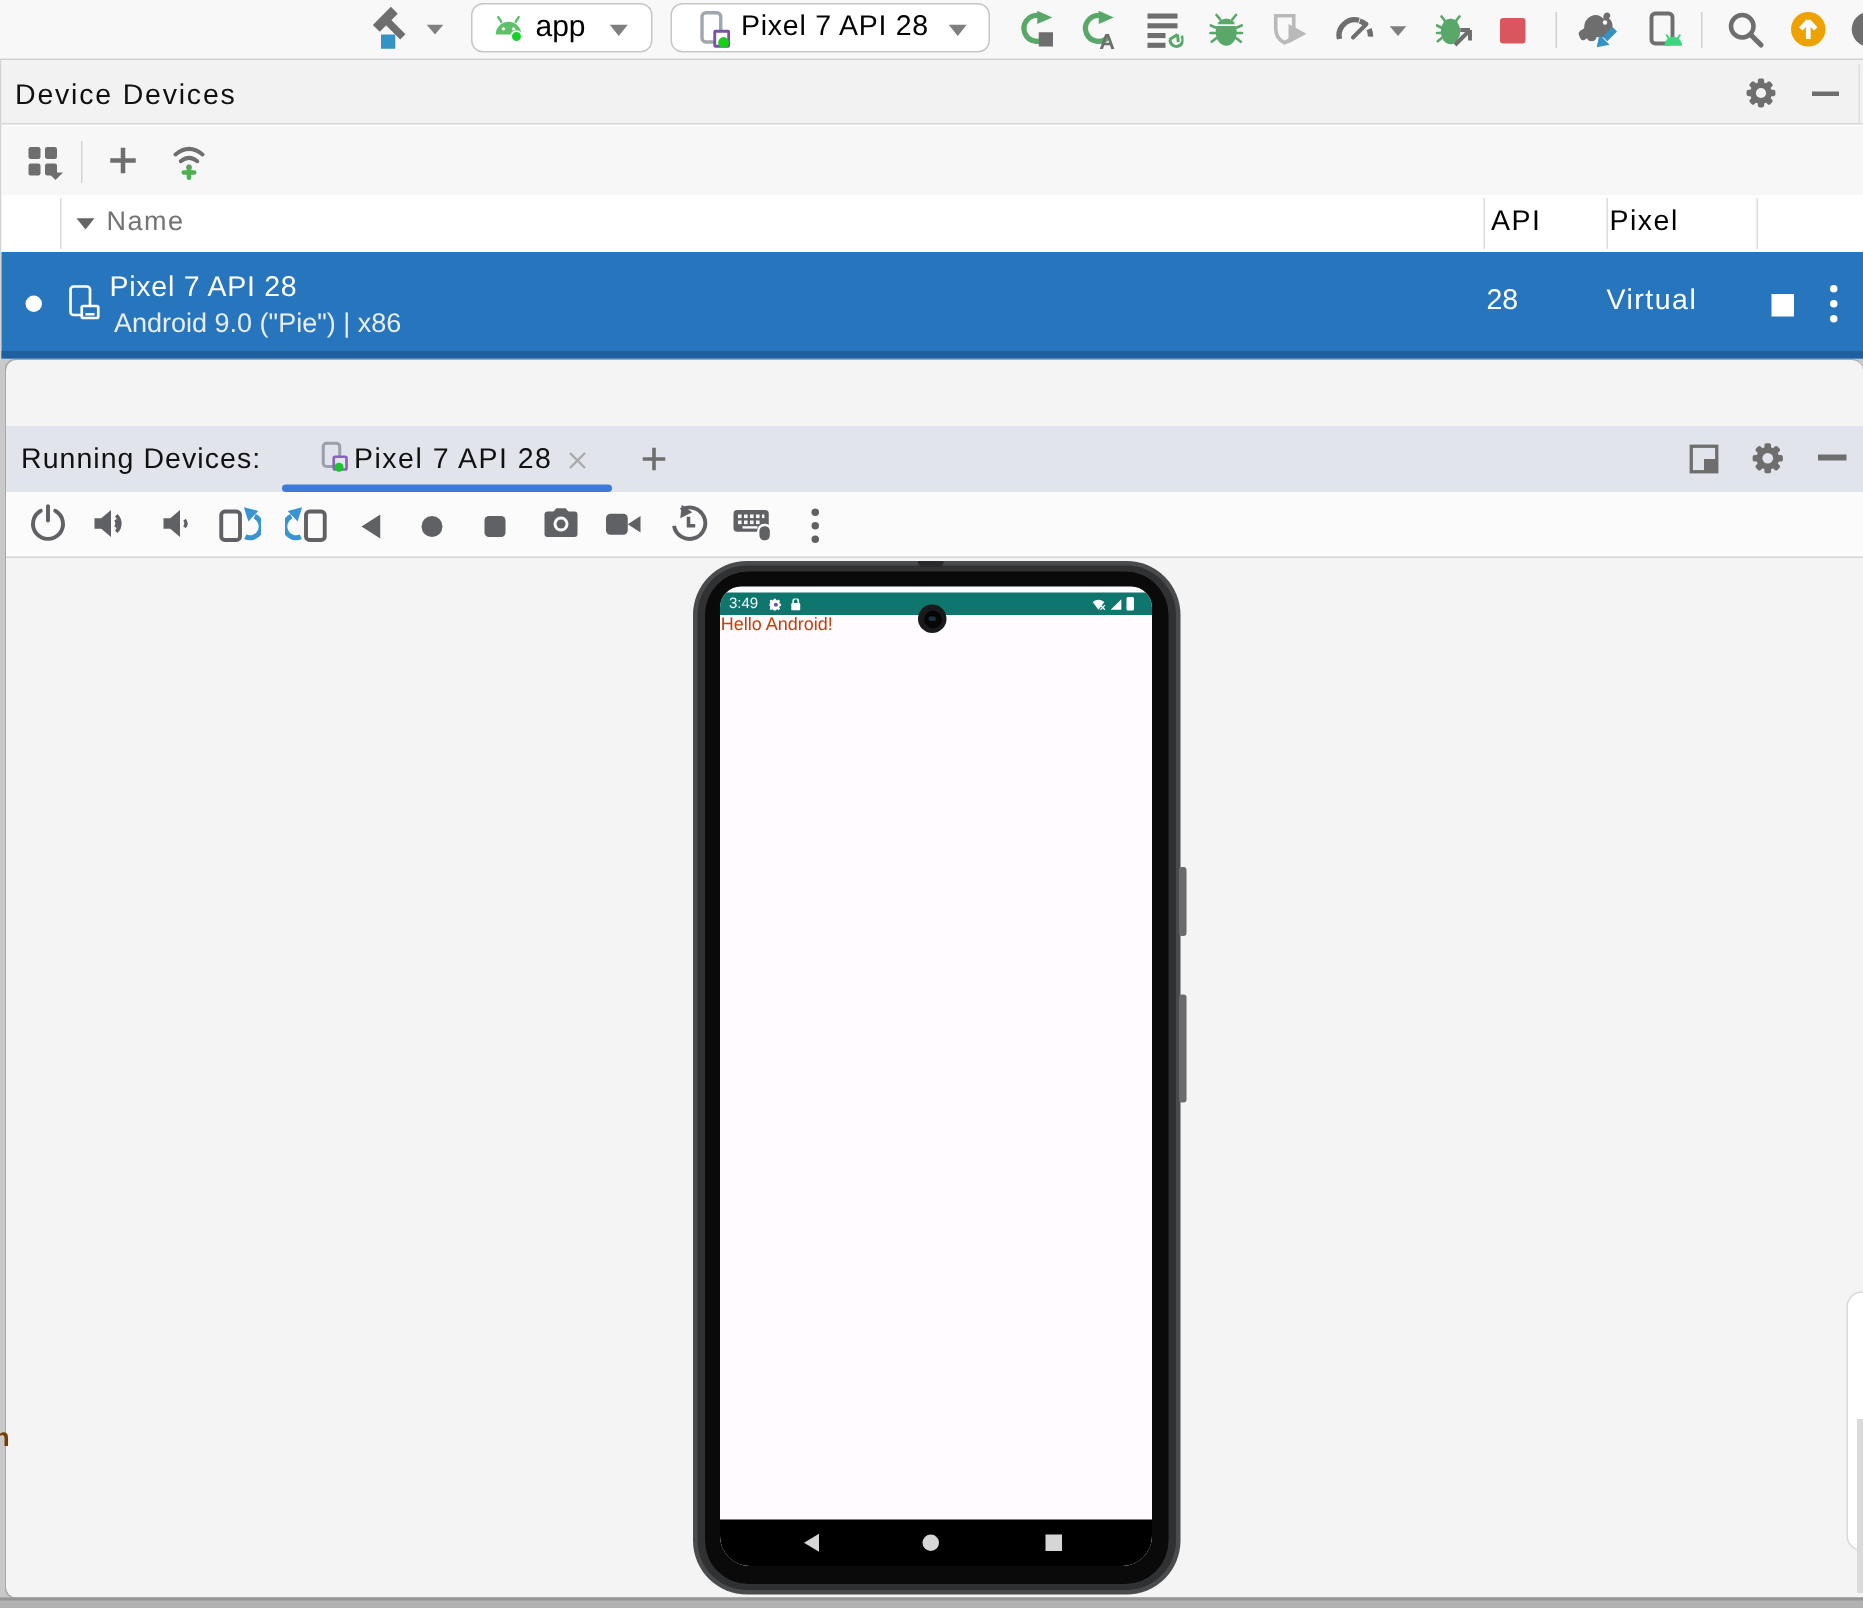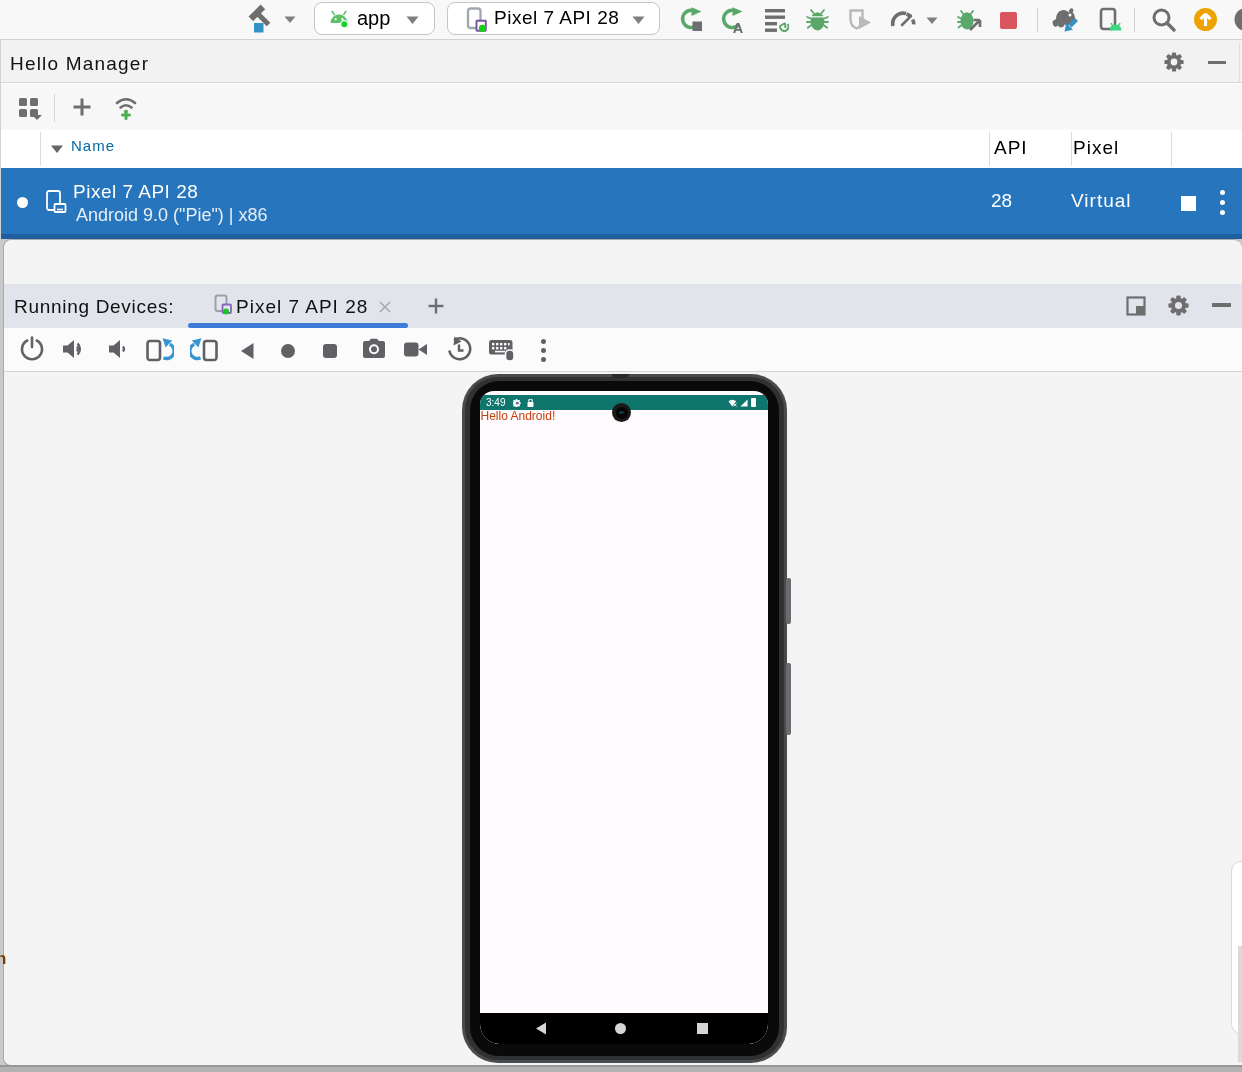--- a/index.html
+++ b/index.html
@@ -144,21 +144,21 @@
     <path d="M12.5 6.2 L17 11 L8 11 Z" fill="#fff"></path>
   </svg>
   <svg class="a" style="left:1234px;top:7px" width="8" height="25" viewBox="0 0 8 25">
         <circle cx="12" cy="12.5" r="11.5" fill="#6e6e6e"></circle>
       </svg>
 </div>
 
 <div class="a" style="left:0;top:40px;width:1242px;height:199px;background:#fff;border-left:1px solid #d2d2d2">
 
   <div class="a" style="left:0;top:0;width:1242px;height:43px;background:#f2f2f2;border-bottom:1px solid #d7d7d7">
-    <div class="a" style="left:9px;top:13px;font-size:19px;letter-spacing:1.2px;color:#111">Hello Manager</div>
+    <div class="a" style="left:9px;top:13px;font-size:19px;letter-spacing:1.2px;color:#111">Device Devices</div>
     <svg class="a" style="left:1163px;top:12px" width="20" height="20" viewBox="0 0 20 20">
       <g fill="#6e6e6e">
             <circle cx="10" cy="10" r="7.2"></circle>
             <rect x="7.9" y="0.4" width="4.2" height="4.4" rx="1.2" transform="rotate(0 10 10)"></rect>
             <rect x="7.9" y="0.4" width="4.2" height="4.4" rx="1.2" transform="rotate(45 10 10)"></rect>
             <rect x="7.9" y="0.4" width="4.2" height="4.4" rx="1.2" transform="rotate(90 10 10)"></rect>
             <rect x="7.9" y="0.4" width="4.2" height="4.4" rx="1.2" transform="rotate(135 10 10)"></rect>
             <rect x="7.9" y="0.4" width="4.2" height="4.4" rx="1.2" transform="rotate(180 10 10)"></rect>
             <rect x="7.9" y="0.4" width="4.2" height="4.4" rx="1.2" transform="rotate(225 10 10)"></rect>
             <rect x="7.9" y="0.4" width="4.2" height="4.4" rx="1.2" transform="rotate(270 10 10)"></rect>
@@ -201,21 +201,21 @@
   </div>
 
   <div class="a" style="left:0;top:90px;width:1242px;height:38px;background:#fff">
     <div class="a" style="left:39px;top:2px;width:1px;height:34px;background:#dcdcdc"></div>
     <div class="a" style="left:988px;top:2px;width:1px;height:34px;background:#dcdcdc"></div>
     <div class="a" style="left:1070px;top:2px;width:1px;height:34px;background:#dcdcdc"></div>
     <div class="a" style="left:1170px;top:2px;width:1px;height:34px;background:#dcdcdc"></div>
     <svg class="a" style="left:49px;top:14px" width="14" height="10" viewBox="0 0 14 10">
           <path d="M1 1.5 L13 1.5 L7 9 Z" fill="#666"></path>
         </svg>
-    <div class="a" style="left:70px;top:7px;font-size:15px;letter-spacing:1px;color:#0369a1">Name</div>
+    <div class="a" style="left:70px;top:7px;font-size:18px;letter-spacing:1px;color:#737373">Name</div>
     <div class="a" style="left:993px;top:7px;font-size:19px;letter-spacing:1px;color:#000">API</div>
     <div class="a" style="left:1072px;top:7px;font-size:19px;letter-spacing:1px;color:#000">Pixel</div>
   </div>
 
   <div class="a" style="left:0;top:128px;width:1242px;height:71px;background:#2775bd">
     <div class="a" style="left:0;top:66px;width:1242px;height:5px;background:#1f5fa0"></div>
     <div class="a" style="left:16px;top:29px;width:11px;height:11px;border-radius:50%;background:#fff"></div>
     <svg class="a" style="left:44px;top:21px" width="24" height="26" viewBox="0 0 24 26">
       <rect x="2" y="2" width="13" height="19" rx="2" fill="none" stroke="#fff" stroke-width="1.8"></rect>
       <rect x="9.5" y="15" width="11" height="8" rx="1" fill="#2775bd" stroke="#fff" stroke-width="1.8"></rect>

